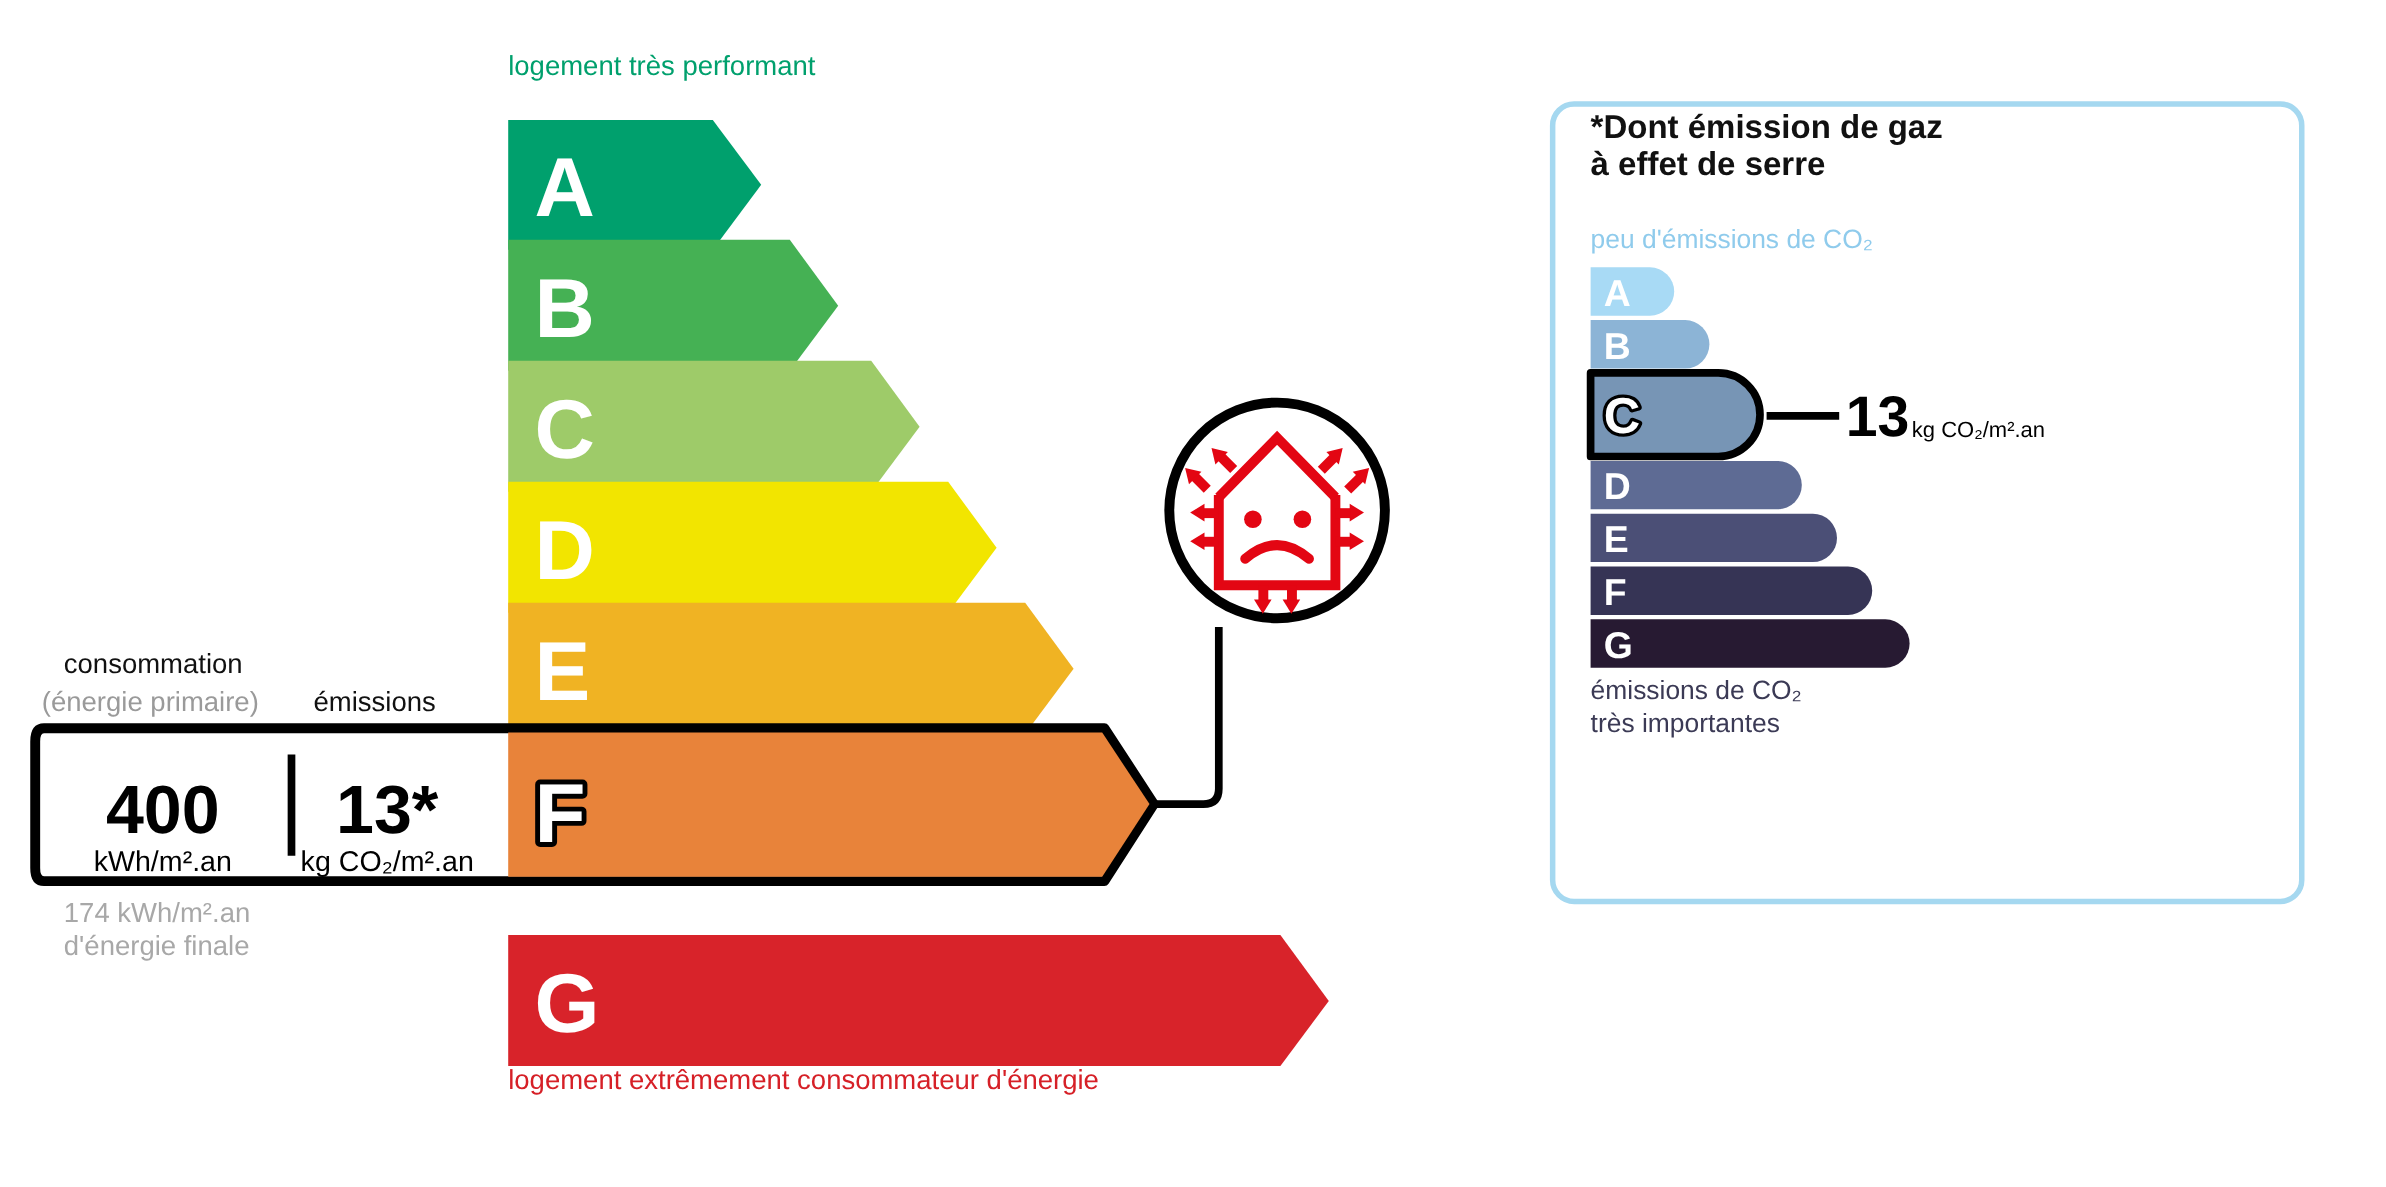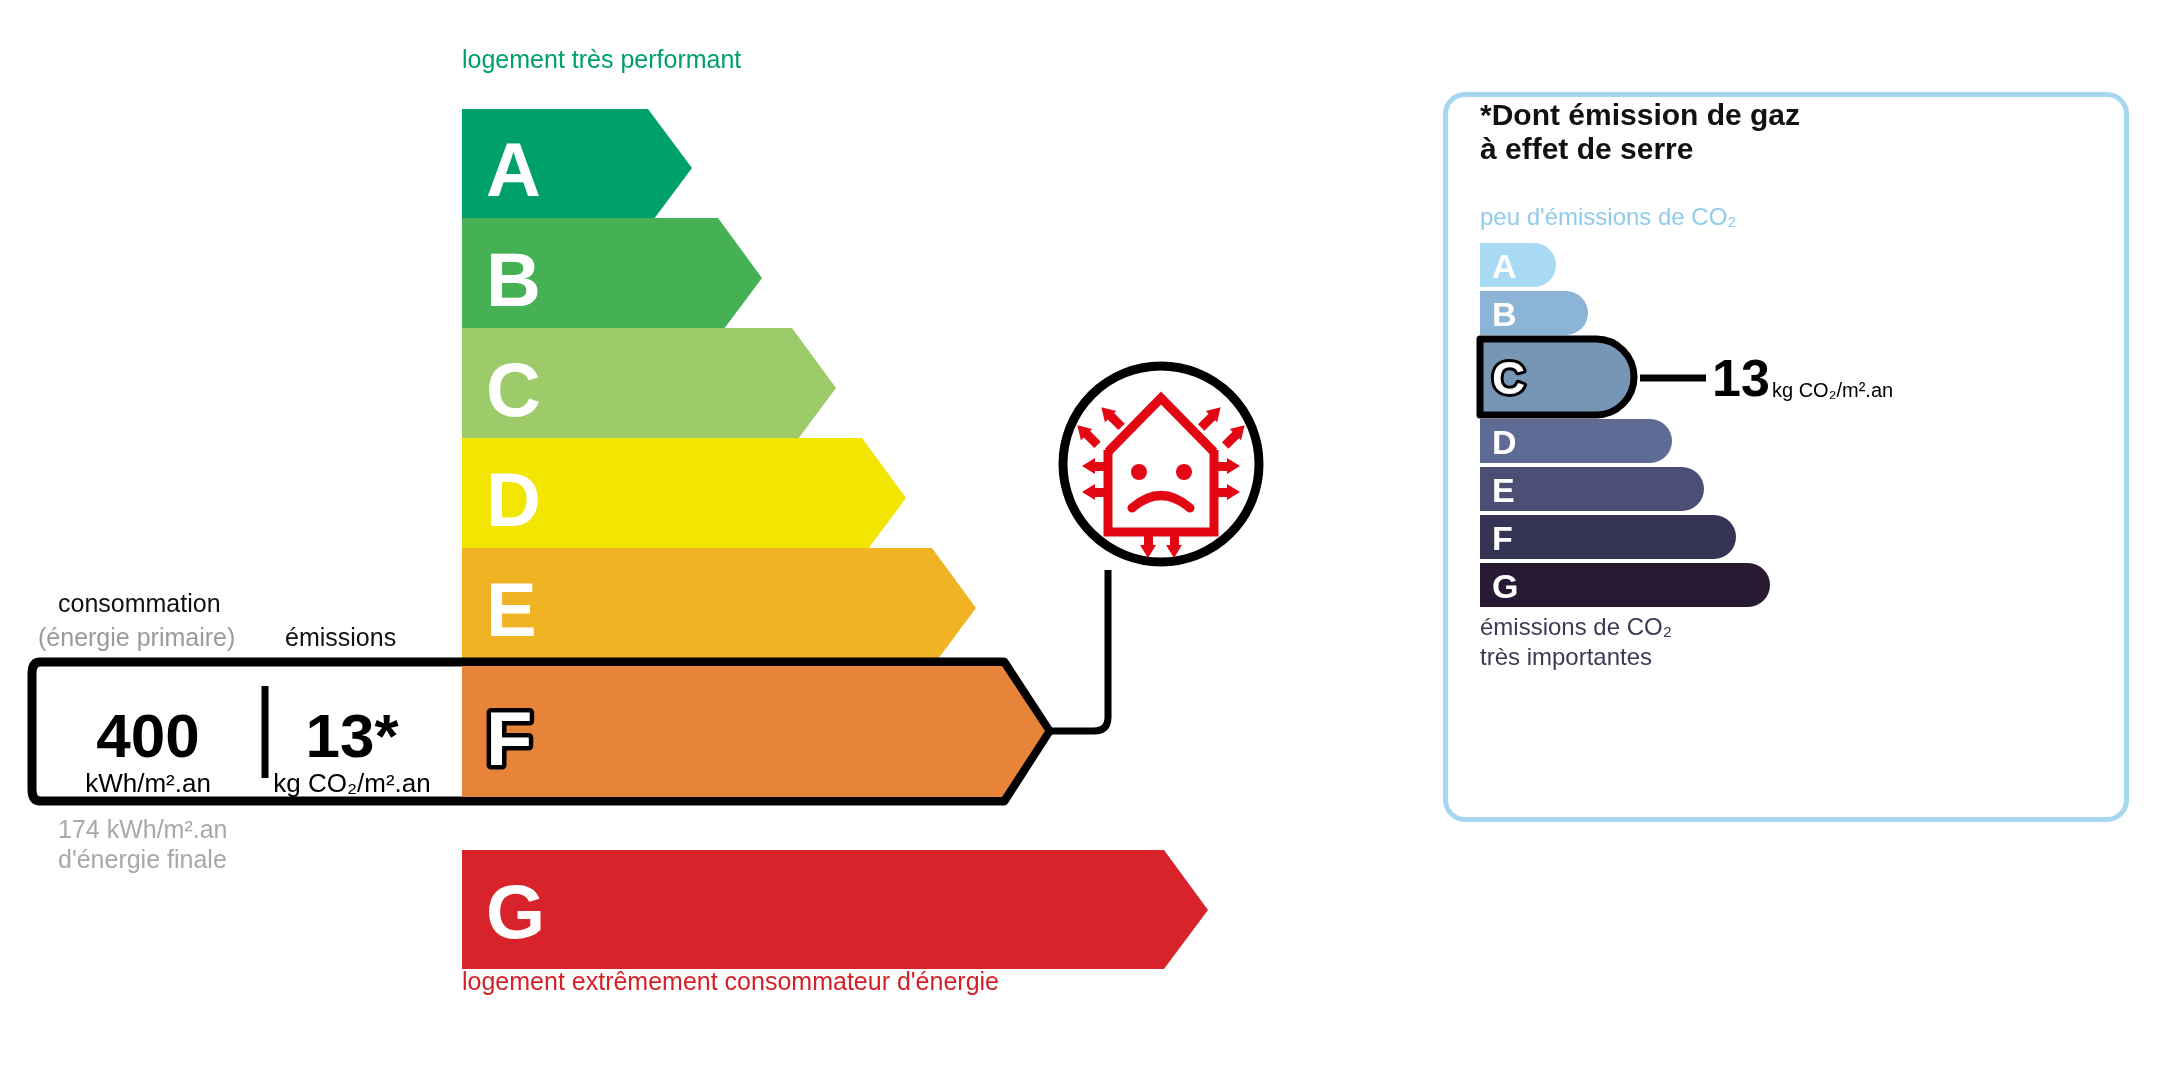--- a/index.html
+++ b/index.html
@@ -81,21 +81,21 @@
   }
   .final-note {
     font-family: "Liberation Sans", sans-serif;
     font-size: 25px;
     fill: #a8a8a8;
   }
 
   
   #co2-panel {
     position: absolute;
-    left: 1443px;
+    left: 1409px;
     top: 92px;
     width: 686px;
     height: 730px;
     border: 5px solid #A5D8F0;
     border-radius: 22px;
     box-sizing: border-box;
     background: #ffffff;
   }
   #co2-svg {
     position: absolute;

